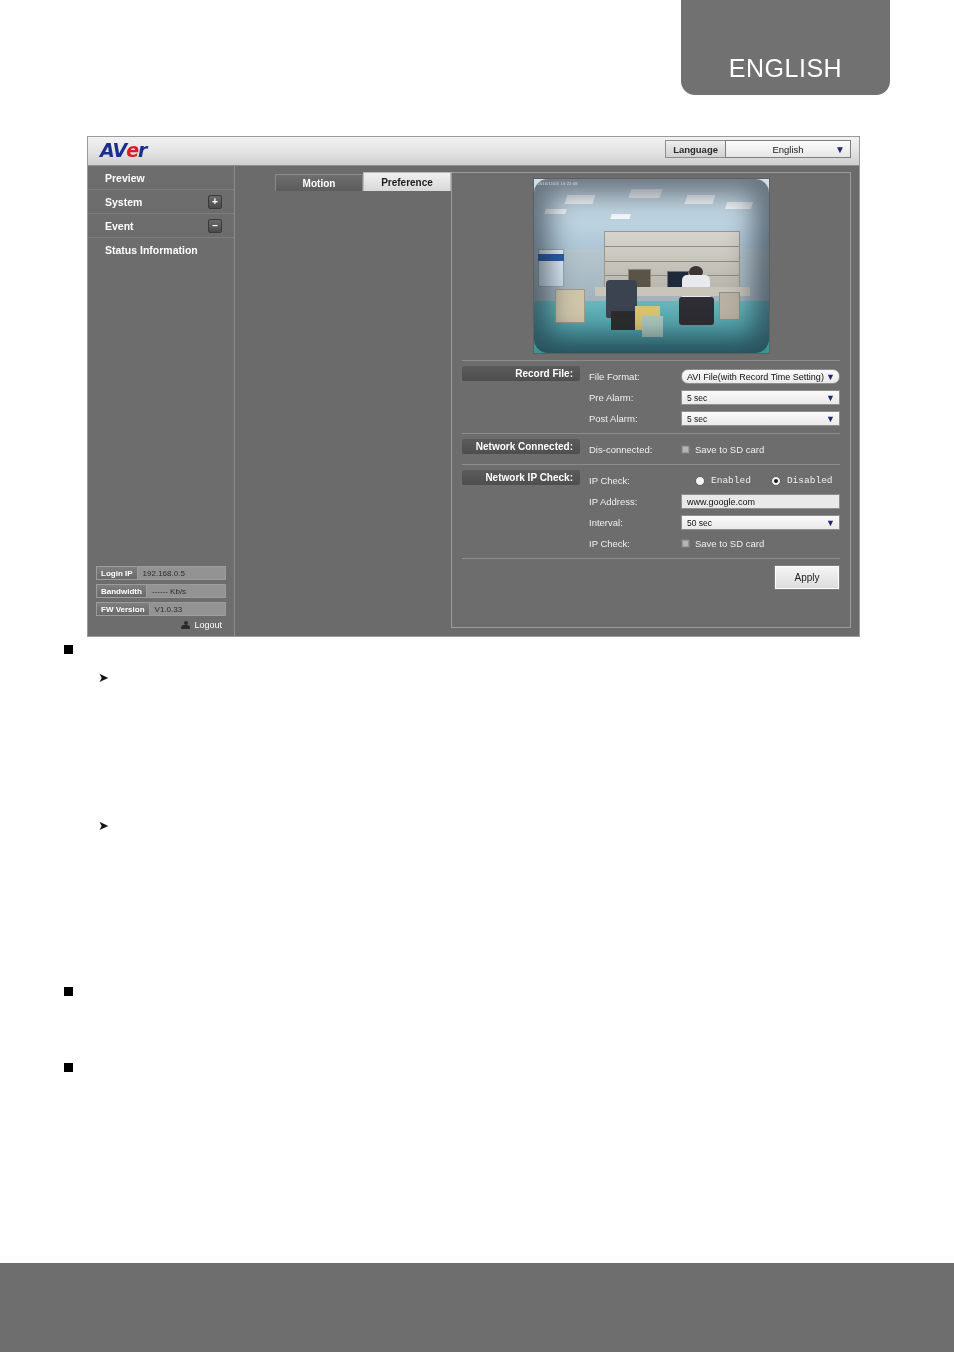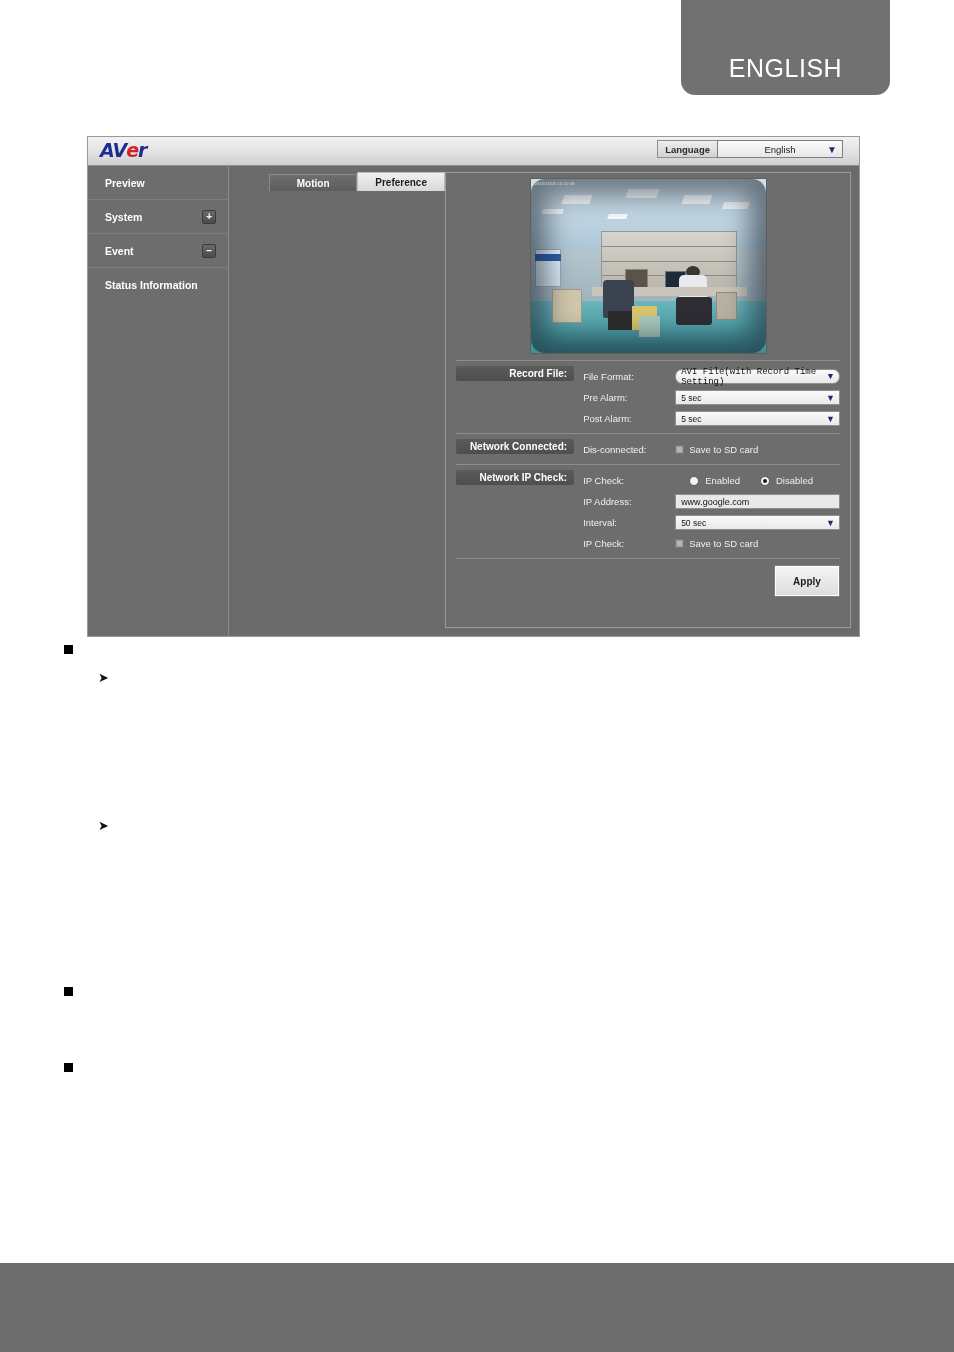--- a/index.html
+++ b/index.html
@@ -71,21 +71,21 @@
     color: #1b2d8f;
     font-family: "DejaVu Sans", sans-serif;
   }
   .aver-logo .swirl {
     display: inline-block;
     position: relative;
     color: #d8202a;
   }
   .lang-box {
     position: absolute;
-    right: 16px; top: 3px;
+    right: 8px; top: 3px;
     display: flex;
     align-items: stretch;
     height: 18px;
     border-radius: 7px;
   }
   .lang-label {
     background: linear-gradient(to bottom,#eeeeee,#d2d2d2);
     border: 1px solid #8d8d8d;
     border-right: none;
     font-size: 9.5px;
@@ -125,21 +125,21 @@
     width: 147px;
     background: #6d6d6d;
     border-right: 1px solid #8b8b8b;
     display: flex;
     flex-direction: column;
     position: relative;
     box-sizing: border-box;
   }
   .nav-top { flex: 0 0 auto; }
   .nav-item {
-    height: 34px;
+    height: 24px;
     display: flex;
     align-items: center;
     padding-left: 17px;
     font-size: 10.5px;
     font-weight: bold;
     color: #ffffff;
     position: relative;
     border-bottom: 1px solid #7d7d7d;
     box-sizing: border-box;
   }
@@ -451,21 +451,21 @@
     background: linear-gradient(to bottom,#fafafa,#e9e9e9);
     border: 1px solid #8f8f8f;
     display: flex;
     align-items: center;
     padding-left: 5px;
     font-size: 8.5px;
     color: #111111;
     box-sizing: border-box;
     max-width: 262px;
   }
-  .sel.serif { font-family: Liberation Mono, monospace; font-size: 9px; border-radius: 7px; }
+  .sel.serif { font-family: Liberation Sans, sans-serif; font-size: 9px; border-radius: 7px; }
   .sel .caret {
     position: absolute; right: 2px; top: 1px;
     width: 13px; height: 11px;
     display: flex; align-items: center; justify-content: center;
     color: #1c2a6b; font-size: 9px;
   }
   .txt {
     height: 15px;
     background: #e9e9e9;
     border: 1px solid #8f8f8f;
@@ -489,46 +489,46 @@
     background: #9a9a9a;
     border: 1px solid #777777;
     box-sizing: border-box;
     position: relative;
   }
   .chk::after {
     content:"";
     position:absolute; left:1px; top:1px;
     width:5px; height:5px; background:#b5b5b5;
   }
-  .radios { display: flex; align-items: flex-end; gap: 20px; padding-left: 14px; }
+  .radios { display: flex; align-items: flex-end; gap: 20px; padding-left: 14px; font-family: Liberation Mono, monospace; }
   .radio-wrap { display:flex; align-items:center; gap:6px; font-size:9.5px; color:#f0f0f0; }
   .rb {
     width: 10px; height: 10px; border-radius: 50%;
     background: #f4f4f4;
     border: 1px solid #5b5b5b;
     box-sizing: border-box;
     position: relative;
   }
   .rb.checked::after {
     content:"";
     position:absolute; left:2px; top:2px;
     width:4px; height:4px; border-radius:50%;
     background:#1b1b1b;
   }
   .apply-row {
     display: flex;
     justify-content: flex-end;
     padding: 6px 0 4px 0;
   }
   .btn {
-    min-width: 66px; height: 32px;
+    min-width: 66px; height: 25px;
     background: linear-gradient(to bottom,#f6f6f6,#dcdcdc);
     border: 1px solid #7e7e7e;
     box-shadow: inset 0 0 0 1px #ffffff;
-    font-size: 10px; font-weight: bold; color: #1c1c1c;
+    font-size: 10px; font-weight: normal; color: #1c1c1c;
     display: flex; align-items: center; justify-content: center;
     box-sizing: border-box;
   }
 
   
   .bullet-sq {
     position: absolute;
     width: 9px; height: 9px;
     background: #000000;
   }
@@ -591,20 +591,38 @@
           </div>
 
 
           <div class="nav-item plain">
             <span>Status Information</span>
           </div>
         </div>
 
         <div class="sidebar-spacer"></div>
 
+        <div class="status-block">
+          <div class="status-row">
+            <div class="status-key">Login IP</div>
+            <div class="status-val">192.168.0.5</div>
+          </div>
+          <div class="status-row">
+            <div class="status-key">Bandwidth</div>
+            <div class="status-val">------ Kb/s</div>
+          </div>
+          <div class="status-row">
+            <div class="status-key">FW Version</div>
+            <div class="status-val">V1.0.33</div>
+          </div>
+          <div class="logout-row">
+            <span class="logout-ico"></span>
+            <span>Logout</span>
+          </div>
+        </div>
       </div>
 
       <div class="content">
 
         <div class="tabs">
           <div class="tab inactive">
             <span>Motion</span>
           </div>
           <div class="tab active">
             <span>Preference</span>

